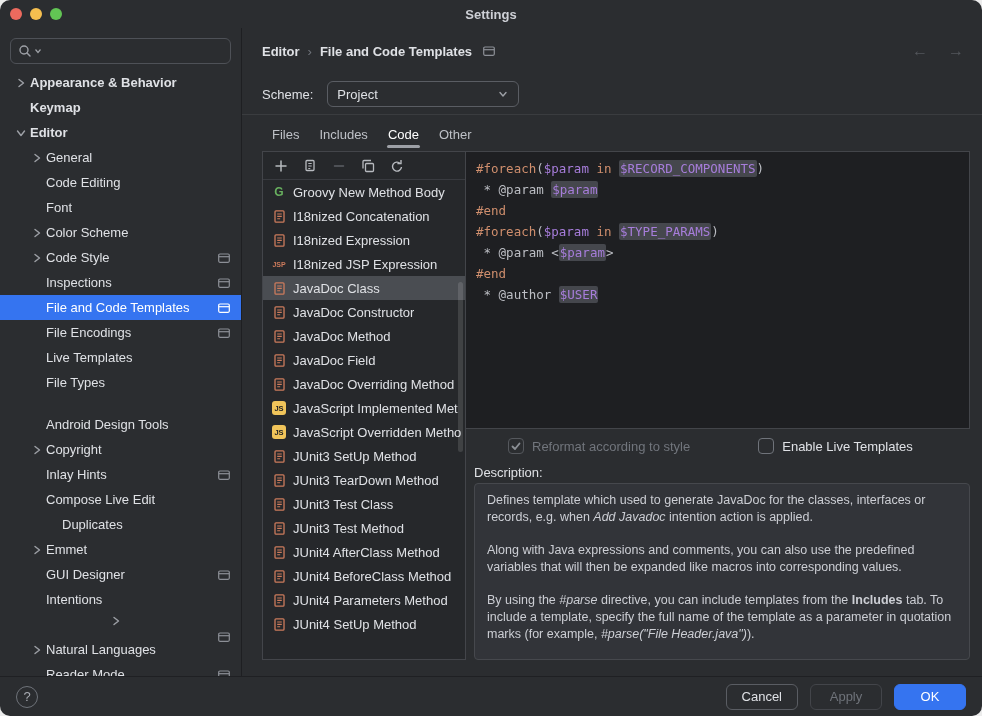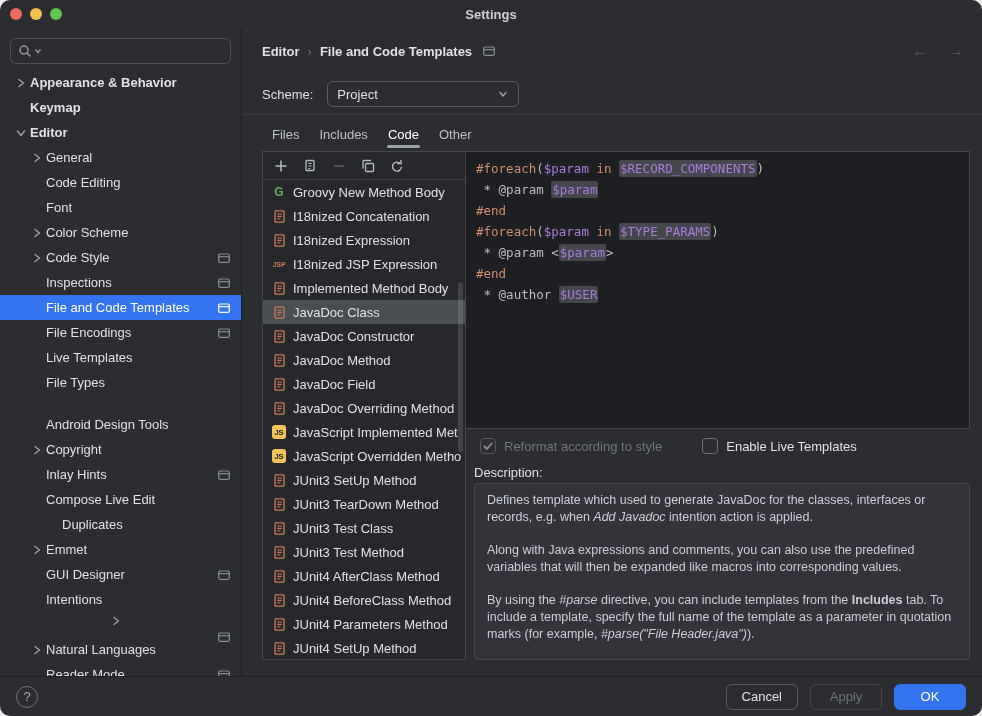--- a/index.html
+++ b/index.html
@@ -63,21 +63,21 @@
   .right-col{flex:1;min-width:0;display:flex;flex-direction:column;}
   .editor{flex:0 0 278px;background:#1E1F22;border:1px solid #43454A;border-left:none;padding:6px 10px;font-family:"DejaVu Sans Mono",monospace;font-size:12.5px;line-height:21px;overflow:hidden;}
   .code-line{white-space:pre;}
   .tok-d{color:#CF8E6D;}
   .tok-k{color:#CF8E6D;}
   .tok-v{color:#A77DDB;}
   .tok-vh{color:#A77DDB;background:#45474D;border-radius:2px;padding:1px;}
   .tok-p{color:#BCBEC4;}
 
   .options-row{flex:0 0 30px;display:flex;align-items:center;gap:40px;padding-left:14px;margin-top:2px;}
-  .checkbox{display:flex;align-items:center;gap:8px;color:#DFE1E5;}
+  .checkbox{display:flex;align-items:center;gap:8px;color:#DFE1E5;margin-left:28px;}
   .checkbox.disabled{color:#71757C;}
   .cbox{width:16px;height:16px;border:1px solid #6F737A;border-radius:4px;display:inline-flex;align-items:center;justify-content:center;}
   .checkbox.disabled .cbox{border-color:#55585D;}
 
   .desc-label{flex:0 0 22px;display:flex;align-items:center;padding-left:8px;color:#DFE1E5;}
   .description{flex:1;margin-left:8px;border:1px solid #46484D;border-radius:4px;background:#323439;padding:8px 12px;overflow:hidden;font-size:12.5px;line-height:17px;color:#CCCED4;}
   .desc-p{margin:0 0 16px;}
   .desc-p:last-child{margin-bottom:0;}
   .it{font-style:italic;}
   .bd{font-weight:700;}
@@ -397,29 +397,20 @@
                   </svg>
                 </span>
                 <span class="tpl-label">I18nized Expression</span>
               </div>
               <div class="tpl-row">
                 <span class="tpl-icon">
                   <span class="ic-jsp">JSP</span>
                 </span>
                 <span class="tpl-label">I18nized JSP Expression</span>
               </div>
-              <div class="tpl-row">
-                <span class="tpl-icon">
-                  <svg width="15" height="15" viewBox="0 0 15 15">
-                    <rect x="3" y="1.8" width="9" height="11.4" rx="1" fill="none" stroke="#CC7B5C" stroke-width="1.3"></rect>
-                    <path d="M5.2 5h4.6M5.2 7.4h4.6M5.2 9.8h3" stroke="#CC7B5C" stroke-width="1.1"></path>
-                  </svg>
-                </span>
-                <span class="tpl-label">Implemented Method Body</span>
-              </div>
               <div class="tpl-row selected">
                 <span class="tpl-icon">
                   <svg width="15" height="15" viewBox="0 0 15 15">
                     <rect x="3" y="1.8" width="9" height="11.4" rx="1" fill="none" stroke="#CC7B5C" stroke-width="1.3"></rect>
                     <path d="M5.2 5h4.6M5.2 7.4h4.6M5.2 9.8h3" stroke="#CC7B5C" stroke-width="1.1"></path>
                   </svg>
                 </span>
                 <span class="tpl-label">JavaDoc Class</span>
               </div>
               <div class="tpl-row">

